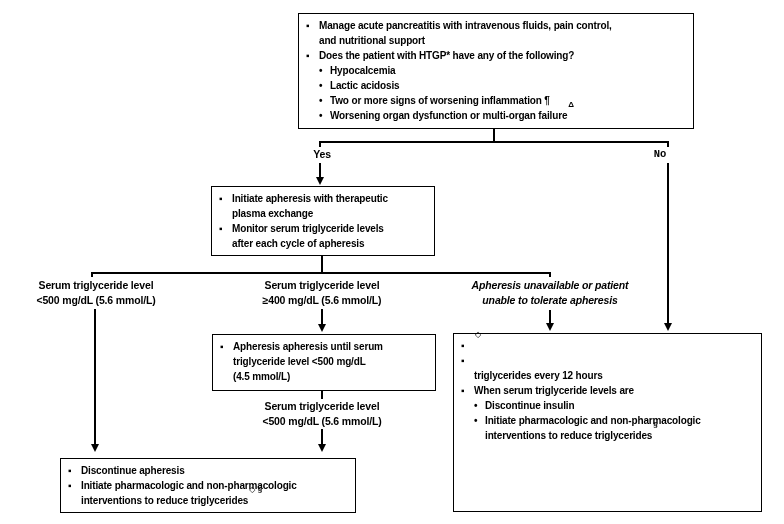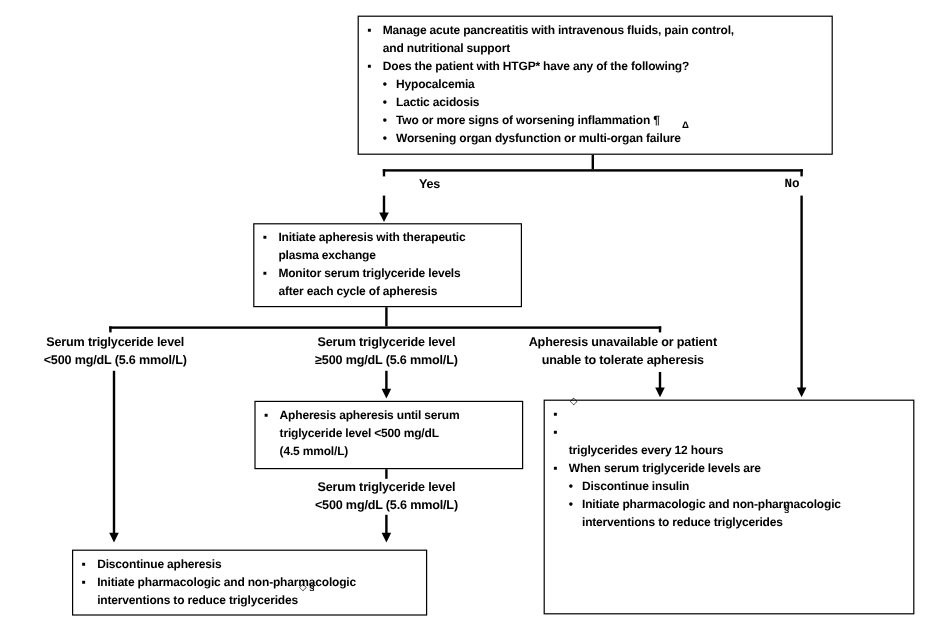--- a/index.html
+++ b/index.html
@@ -37,21 +37,21 @@
       <div class="ln l2"><span class="b">•</span><span>Two or more signs of worsening inflammation ¶</span></div>
       <div class="ln l2"><span class="b">•</span><span>Worsening organ dysfunction or multi-organ failure</span><sup class="sp">Δ</sup></div>
     </div>
   </div>
 
   <div class="vl" style="left:493.25px;top:129px;height:12px;"></div>
   <div class="hl" style="left:319.25px;top:141px;width:349.5px;"></div>
   <div class="vl" style="left:319.25px;top:141px;height:6px;"></div>
   <div class="vl" style="left:667.25px;top:141px;height:6px;"></div>
 
-  <div class="clabel" style="left:322px;top:147px;margin-left:36px;">Yes</div>
+  <div class="clabel" style="left:322px;top:147px;">Yes</div>
   <div class="clabel" style="left:660px;top:147px;font-family:Liberation Mono, monospace;">No</div>
 
   <div class="vl" style="left:319.25px;top:163px;height:15px;"></div>
   <div class="ah" style="left:315.5px;top:177px;"></div>
 
   <div class="vl" style="left:667.25px;top:163px;height:161px;"></div>
   <div class="ah" style="left:663.5px;top:323px;"></div>
 
   <div class="bx" style="left:211px;top:186px;width:224px;height:70px;">
     <div class="bx-inner">
@@ -66,23 +66,23 @@
   <div class="hl" style="left:91.25px;top:272px;width:459.5px;"></div>
   <div class="vl" style="left:91.25px;top:272px;height:5px;"></div>
   <div class="vl" style="left:549.25px;top:272px;height:5px;"></div>
 
   <div class="clabel" style="left:96px;top:278px;">
     <div>Serum triglyceride level</div>
     <div>&lt;500 mg/dL (5.6 mmol/L)</div>
   </div>
   <div class="clabel" style="left:322px;top:278px;">
     <div>Serum triglyceride level</div>
-    <div>≥500 mg/dL (5.6 mmol/L)</div>
+    <div>≥400 mg/dL (5.6 mmol/L)</div>
   </div>
-  <div class="clabel" style="left:519px;top:278px;">
+  <div class="clabel" style="left:550px;top:278px;font-style:italic;">
     <div>Apheresis unavailable or patient</div>
     <div>unable to tolerate apheresis</div>
   </div>
 
   <div class="vl" style="left:94.25px;top:309px;height:136px;"></div>
   <div class="ah" style="left:90.5px;top:444px;"></div>
 
   <div class="vl" style="left:321.25px;top:309px;height:16px;"></div>
   <div class="ah" style="left:317.5px;top:324px;"></div>
 

